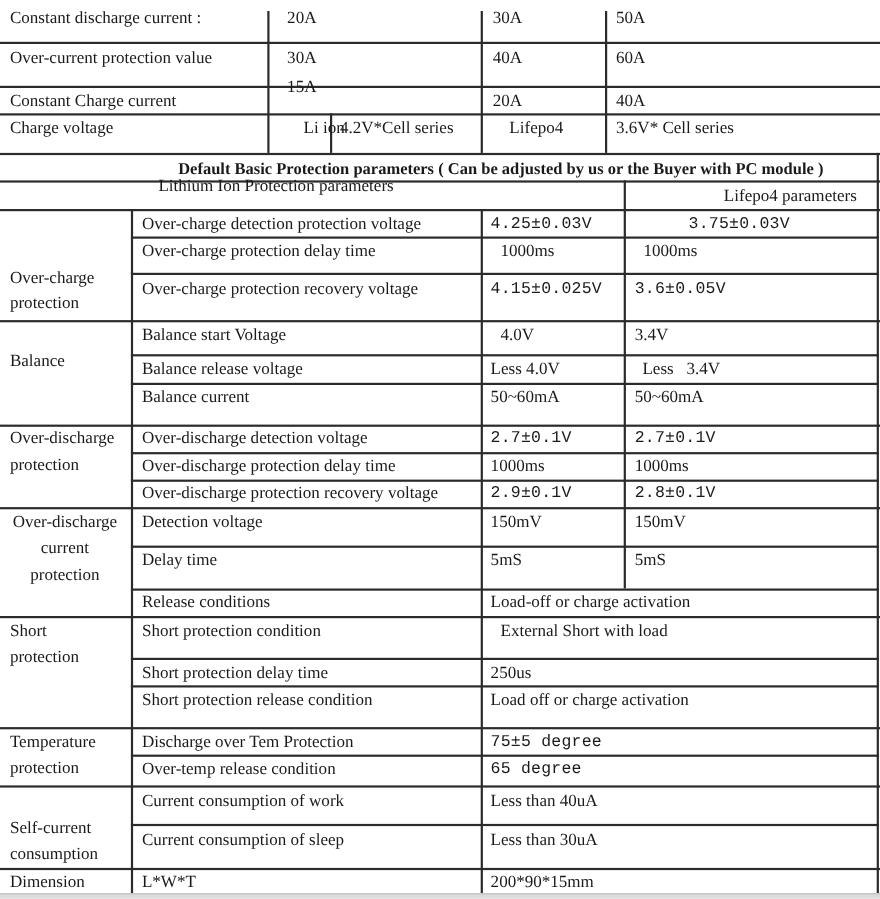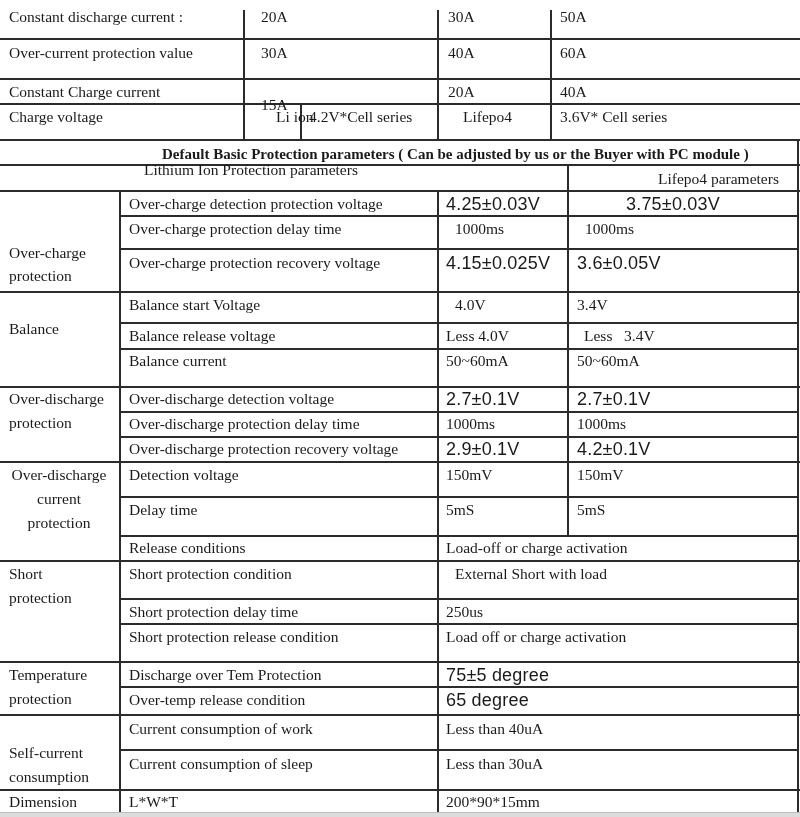--- a/index.html
+++ b/index.html
@@ -2,21 +2,21 @@
 <html><head>
 <meta charset="utf-8">
 <style>
   html, body { margin:0; padding:0; background:#ffffff; }
   body { width:800px; height:817px; position:relative; overflow:hidden;
          font-family:"Liberation Serif", serif; color:#1a1a1a; font-size:15.5px; }
   .ln { position:absolute; background:#2b2b2b; }
   .h { height:1.5px; }
   .v { width:1.5px; }
   .t { position:absolute; white-space:nowrap; line-height:18px; }
-  .sans { font-family:Liberation Sans, sans-serif; font-size:18px; letter-spacing:0.2px; }
+  .sans { font-family:Liberation Mono, monospace; font-size:15px; letter-spacing:0.2px; }
   .bold { font-weight:bold;margin-left:36px; }
   .footer-bar { position:absolute; left:0; top:812px; width:800px; height:5px; background:#dcdcdc; border-top:1px solid #bdbdbd; }
 </style>
 </head>
 <body>
 
 <div>
 
   <div class="ln v" style="left:243px;top:10px;height:129px;"></div>
   <div class="ln v" style="left:300px;top:103px;height:36px;"></div>
@@ -34,21 +34,21 @@
   <div class="t" style="left:261px;top:8px;">20A</div>
   <div class="t" style="left:448px;top:8px;">30A</div>
   <div class="t" style="left:560px;top:8px;">50A</div>
 
   <div class="t" style="left:9px;top:44px;">Over-current protection value</div>
   <div class="t" style="left:261px;top:44px;">30A</div>
   <div class="t" style="left:448px;top:44px;">40A</div>
   <div class="t" style="left:560px;top:44px;">60A</div>
 
   <div class="t" style="left:9px;top:83px;">Constant Charge current</div>
-  <div class="t" style="left:261px;top:96px;text-align:right;">15A</div>
+  <div class="t" style="left:261px;top:71px;text-align:right;">15A</div>
   <div class="t" style="left:448px;top:83px;">20A</div>
   <div class="t" style="left:560px;top:83px;">40A</div>
 
   <div class="t" style="left:9px;top:108px;">Charge voltage</div>
   <div class="t" style="left:236px;top:108px;margin-left:40px;">Li ion</div>
   <div class="t" style="left:309px;top:108px;">4.2V*Cell series</div>
   <div class="t" style="left:463px;top:108px;">Lifepo4</div>
   <div class="t" style="left:560px;top:108px;">3.6V* Cell series</div>
 
   <div class="t bold" style="left:126px;top:145px;font-size:15px;">Default Basic Protection parameters ( Can be adjusted by us or the Buyer with PC module )</div>
@@ -118,21 +118,21 @@
   <div class="t" style="left:129px;top:390px;">Over-discharge detection voltage</div>
   <div class="t sans" style="left:446px;top:390px;">2.7±0.1V</div>
   <div class="t sans" style="left:577px;top:390px;">2.7±0.1V</div>
 
   <div class="t" style="left:129px;top:415px;">Over-discharge protection delay time</div>
   <div class="t" style="left:446px;top:415px;">1000ms</div>
   <div class="t" style="left:577px;top:415px;">1000ms</div>
 
   <div class="t" style="left:129px;top:440px;">Over-discharge protection recovery voltage</div>
   <div class="t sans" style="left:446px;top:440px;">2.9±0.1V</div>
-  <div class="t sans" style="left:577px;top:440px;">4.2±0.1V</div>
+  <div class="t sans" style="left:577px;top:440px;">2.8±0.1V</div>
 
   <div class="t" style="left:9px;top:466px;text-align:center;width:100px;">
     <div>Over-discharge</div>
     <div style="margin-top:6px;">current</div>
     <div style="margin-top:6px;">protection</div>
   </div>
   <div class="t" style="left:129px;top:466px;">Detection voltage</div>
   <div class="t" style="left:446px;top:466px;">150mV</div>
   <div class="t" style="left:577px;top:466px;">150mV</div>
 

